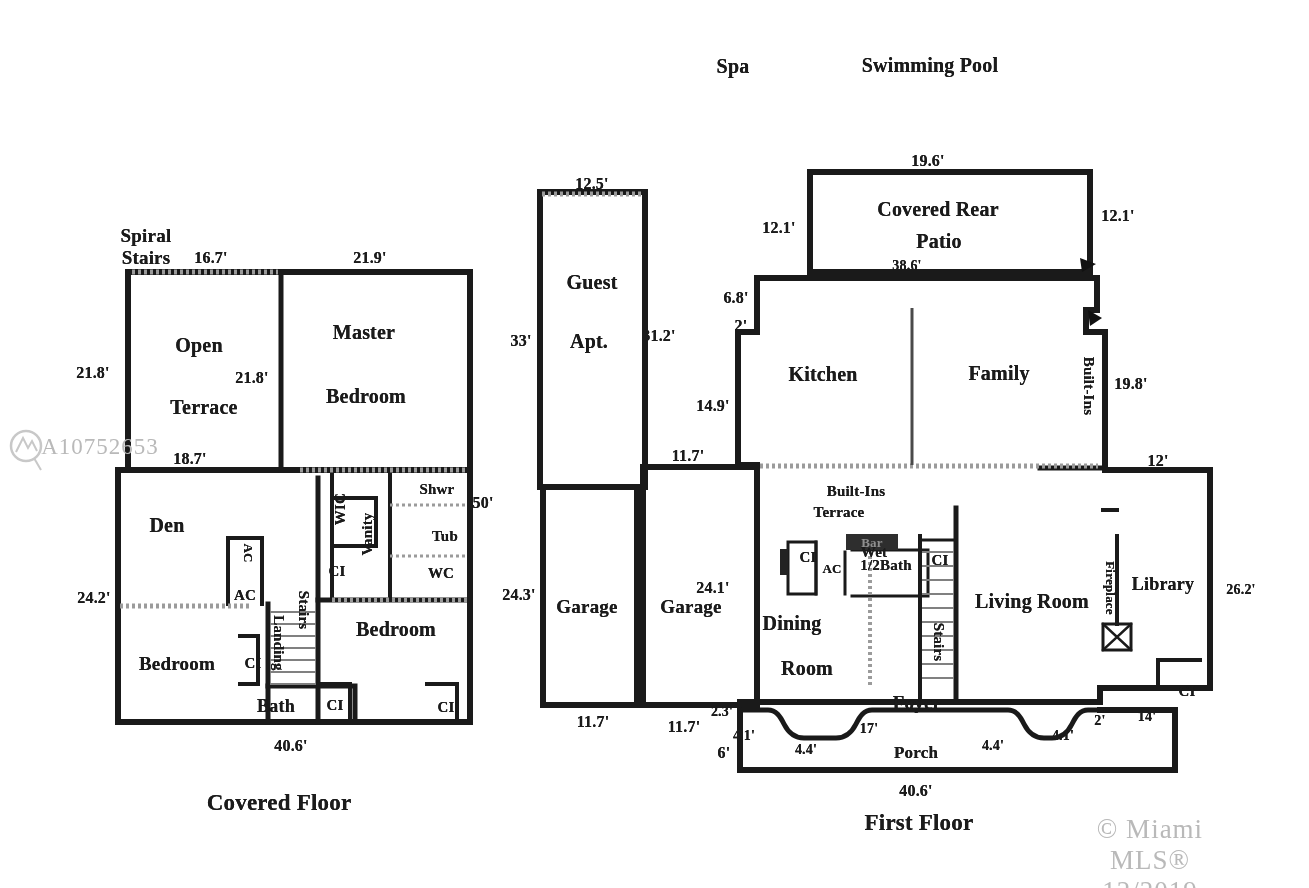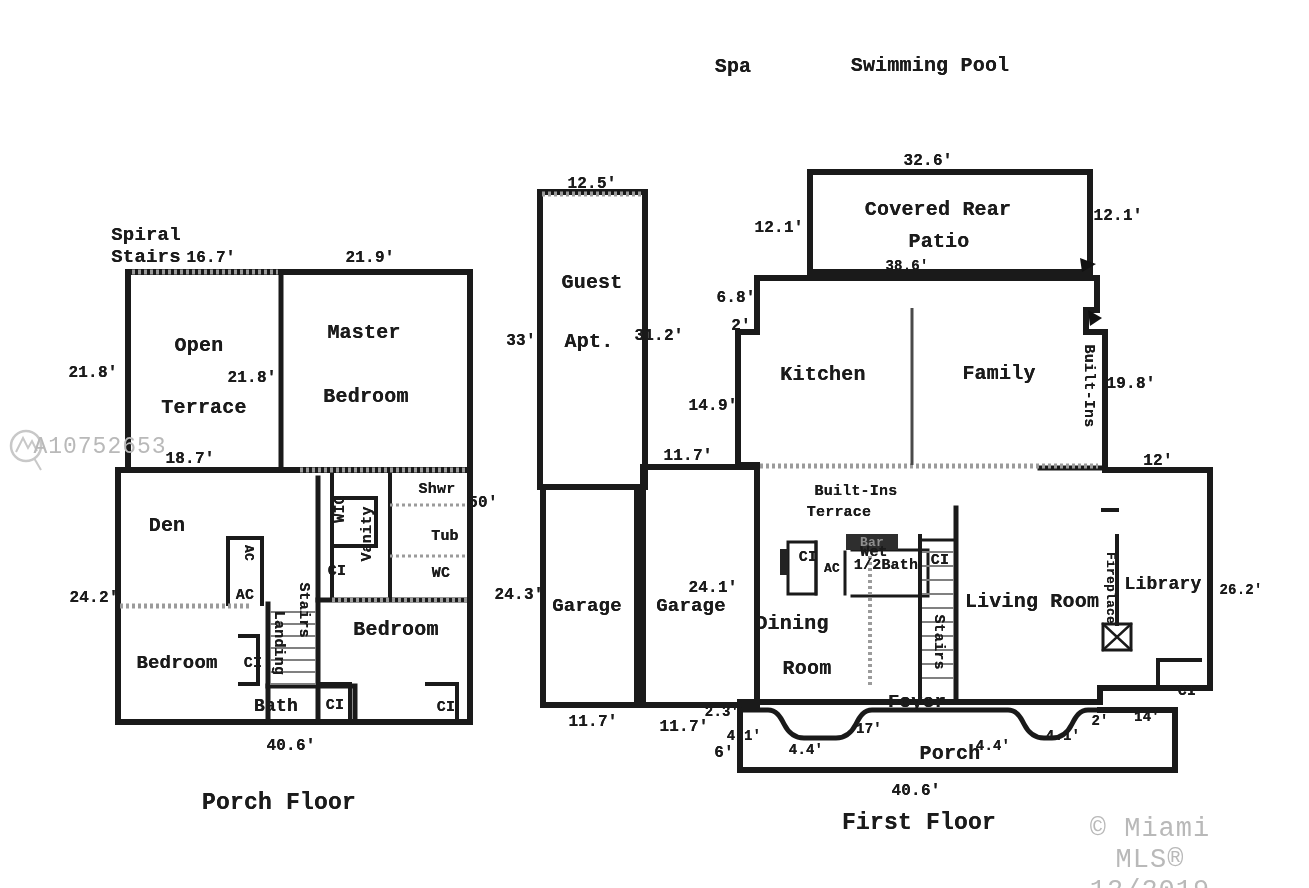--- a/index.html
+++ b/index.html
@@ -1,18 +1,18 @@
 <!DOCTYPE html>
 <html><head>
 <meta charset="utf-8">
 <style>
   html,body{margin:0;padding:0;background:#e8e8e8;}
   .canvas{
     position:relative;width:1309px;height:888px;background:#ffffff;
-    font-family:Liberation Mono, monospace;overflow:hidden;
+    font-family:Liberation Serif, serif;overflow:hidden;
   }
   svg.plan{position:absolute;left:0;top:0;}
   .lbl{
     position:absolute;transform:translate(-50%,-50%);
     color:#1b1b1b;font-weight:700;white-space:pre-line;text-align:center;
     line-height:1.15;letter-spacing:0.2px;text-shadow:0 0 0.6px #1b1b1b;
   }
   .room{font-size:20px;}
   .sm{font-size:15px;}
   .xs{font-size:13px;}
@@ -137,39 +137,39 @@
   <span class="lbl dim" style="left:94px;top:598px">24.2'</span>
   <span class="lbl sm rot" style="left:303px;top:610px">Stairs</span>
   <span class="lbl sm rot" style="left:278px;top:643px">Landing</span>
   <span class="lbl room" style="left:177px;top:664px;font-size:19px">Bedroom</span>
   <span class="lbl sm" style="left:253px;top:664px">CI</span>
   <span class="lbl room" style="left:396px;top:629px">Bedroom</span>
   <span class="lbl room" style="left:276px;top:706px;font-size:18px">Bath</span>
   <span class="lbl sm" style="left:335px;top:706px">CI</span>
   <span class="lbl sm" style="left:446px;top:708px">CI</span>
   <span class="lbl dim" style="left:291px;top:746px">40.6'</span>
-  <span class="lbl title" style="left:279px;top:803px">Porch Floor</span>
+  <span class="lbl title" style="left:279px;top:803px">Covered Floor</span>
 
   <span class="lbl dim" style="left:592px;top:184px">12.5'</span>
   <span class="lbl room" style="left:592px;top:282px">Guest</span>
   <span class="lbl room" style="left:589px;top:341px">Apt.</span>
   <span class="lbl dim" style="left:521px;top:341px">33'</span>
   <span class="lbl dim" style="left:659px;top:336px">31.2'</span>
   <span class="lbl room" style="left:587px;top:607px;font-size:19px">Garage</span>
   <span class="lbl dim" style="left:519px;top:595px">24.3'</span>
   <span class="lbl dim" style="left:593px;top:722px">11.7'</span>
   <span class="lbl room" style="left:691px;top:607px;font-size:19px">Garage</span>
   <span class="lbl dim" style="left:713px;top:588px">24.1'</span>
   <span class="lbl dim" style="left:688px;top:456px">11.7'</span>
   <span class="lbl dim" style="left:684px;top:727px">11.7'</span>
   <span class="lbl dim" style="left:722px;top:712px;font-size:14px">2.3'</span>
   <span class="lbl dim" style="left:724px;top:753px">6'</span>
 
   <span class="lbl dim" style="left:779px;top:228px">12.1'</span>
-  <span class="lbl dim" style="left:928px;top:161px">32.6'</span>
+  <span class="lbl dim" style="left:928px;top:161px">19.6'</span>
   <span class="lbl room" style="left:938px;top:209px">Covered Rear</span>
   <span class="lbl room" style="left:939px;top:241px">Patio</span>
   <span class="lbl dim" style="left:907px;top:266px;font-size:14px">38.6'</span>
   <span class="lbl dim" style="left:1118px;top:216px">12.1'</span>
   <span class="lbl dim" style="left:736px;top:298px">6.8'</span>
   <span class="lbl dim" style="left:741px;top:326px">2'</span>
   <span class="lbl room" style="left:823px;top:374px">Kitchen</span>
   <span class="lbl room" style="left:999px;top:373px">Family</span>
   <span class="lbl sm rot" style="left:1088px;top:386px">Built-Ins</span>
   <span class="lbl dim" style="left:1131px;top:384px">19.8'</span>
@@ -187,21 +187,21 @@
   <span class="lbl room" style="left:807px;top:668px">Room</span>
   <span class="lbl sm rot" style="left:938px;top:642px">Stairs</span>
   <span class="lbl room" style="left:1032px;top:601px">Living Room</span>
   <span class="lbl xs rot" style="left:1110px;top:588px">Fireplace</span>
   <span class="lbl room" style="left:1163px;top:584px;font-size:18px">Library</span>
   <span class="lbl dim" style="left:1241px;top:590px;font-size:14px">26.2'</span>
   <span class="lbl sm" style="left:1187px;top:692px">CI</span>
   <span class="lbl dim" style="left:1147px;top:717px;font-size:14px">14'</span>
   <span class="lbl room" style="left:917px;top:703px;font-size:19px">Foyer</span>
   <span class="lbl dim" style="left:869px;top:729px;font-size:14px">17'</span>
-  <span class="lbl room" style="left:950px;top:753px;font-size:20px">Porch</span>
+  <span class="lbl room" style="left:916px;top:753px;font-size:17px">Porch</span>
   <span class="lbl dim" style="left:744px;top:736px;font-size:14px">4.1'</span>
   <span class="lbl dim" style="left:806px;top:750px;font-size:14px">4.4'</span>
   <span class="lbl dim" style="left:993px;top:746px;font-size:14px">4.4'</span>
   <span class="lbl dim" style="left:1063px;top:736px;font-size:14px">4.1'</span>
   <span class="lbl dim" style="left:1100px;top:721px;font-size:14px">2'</span>
   <span class="lbl dim" style="left:916px;top:791px">40.6'</span>
   <span class="lbl title" style="left:919px;top:823px">First Floor</span>
 
 </div>
 

